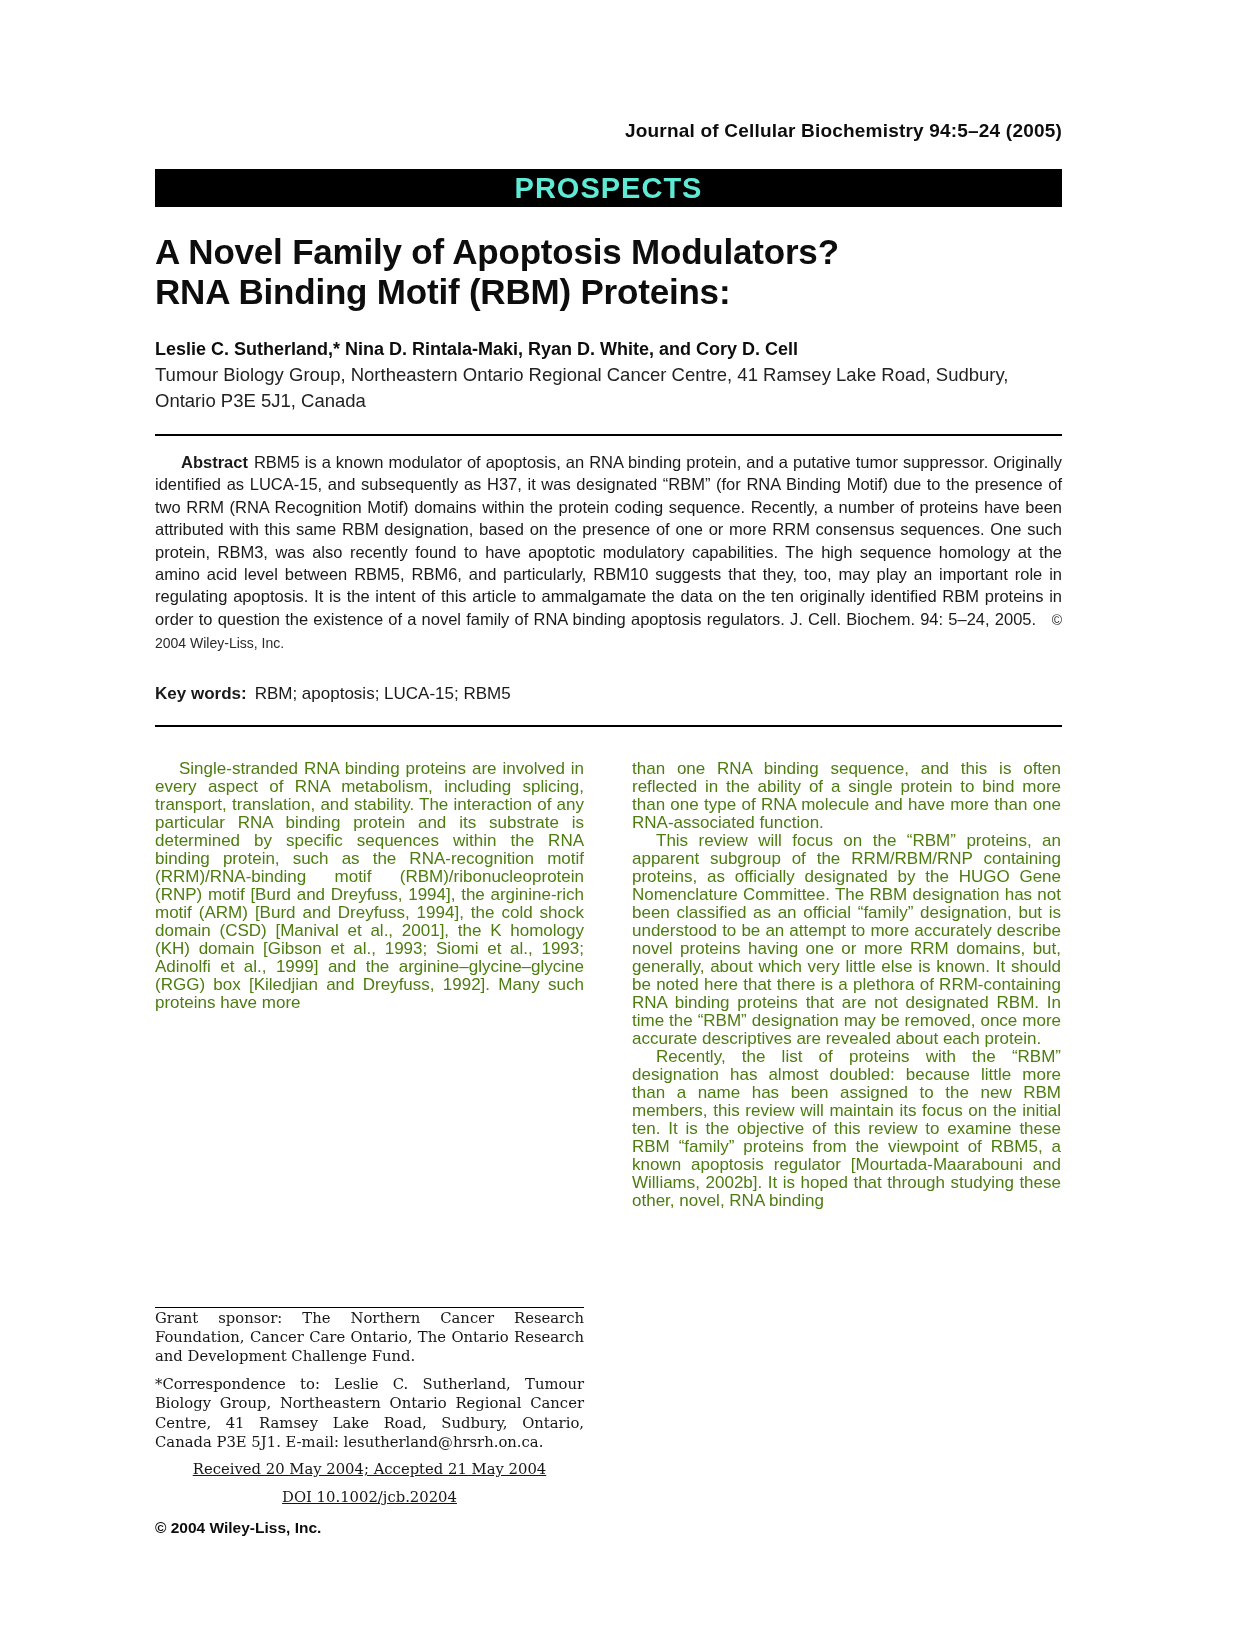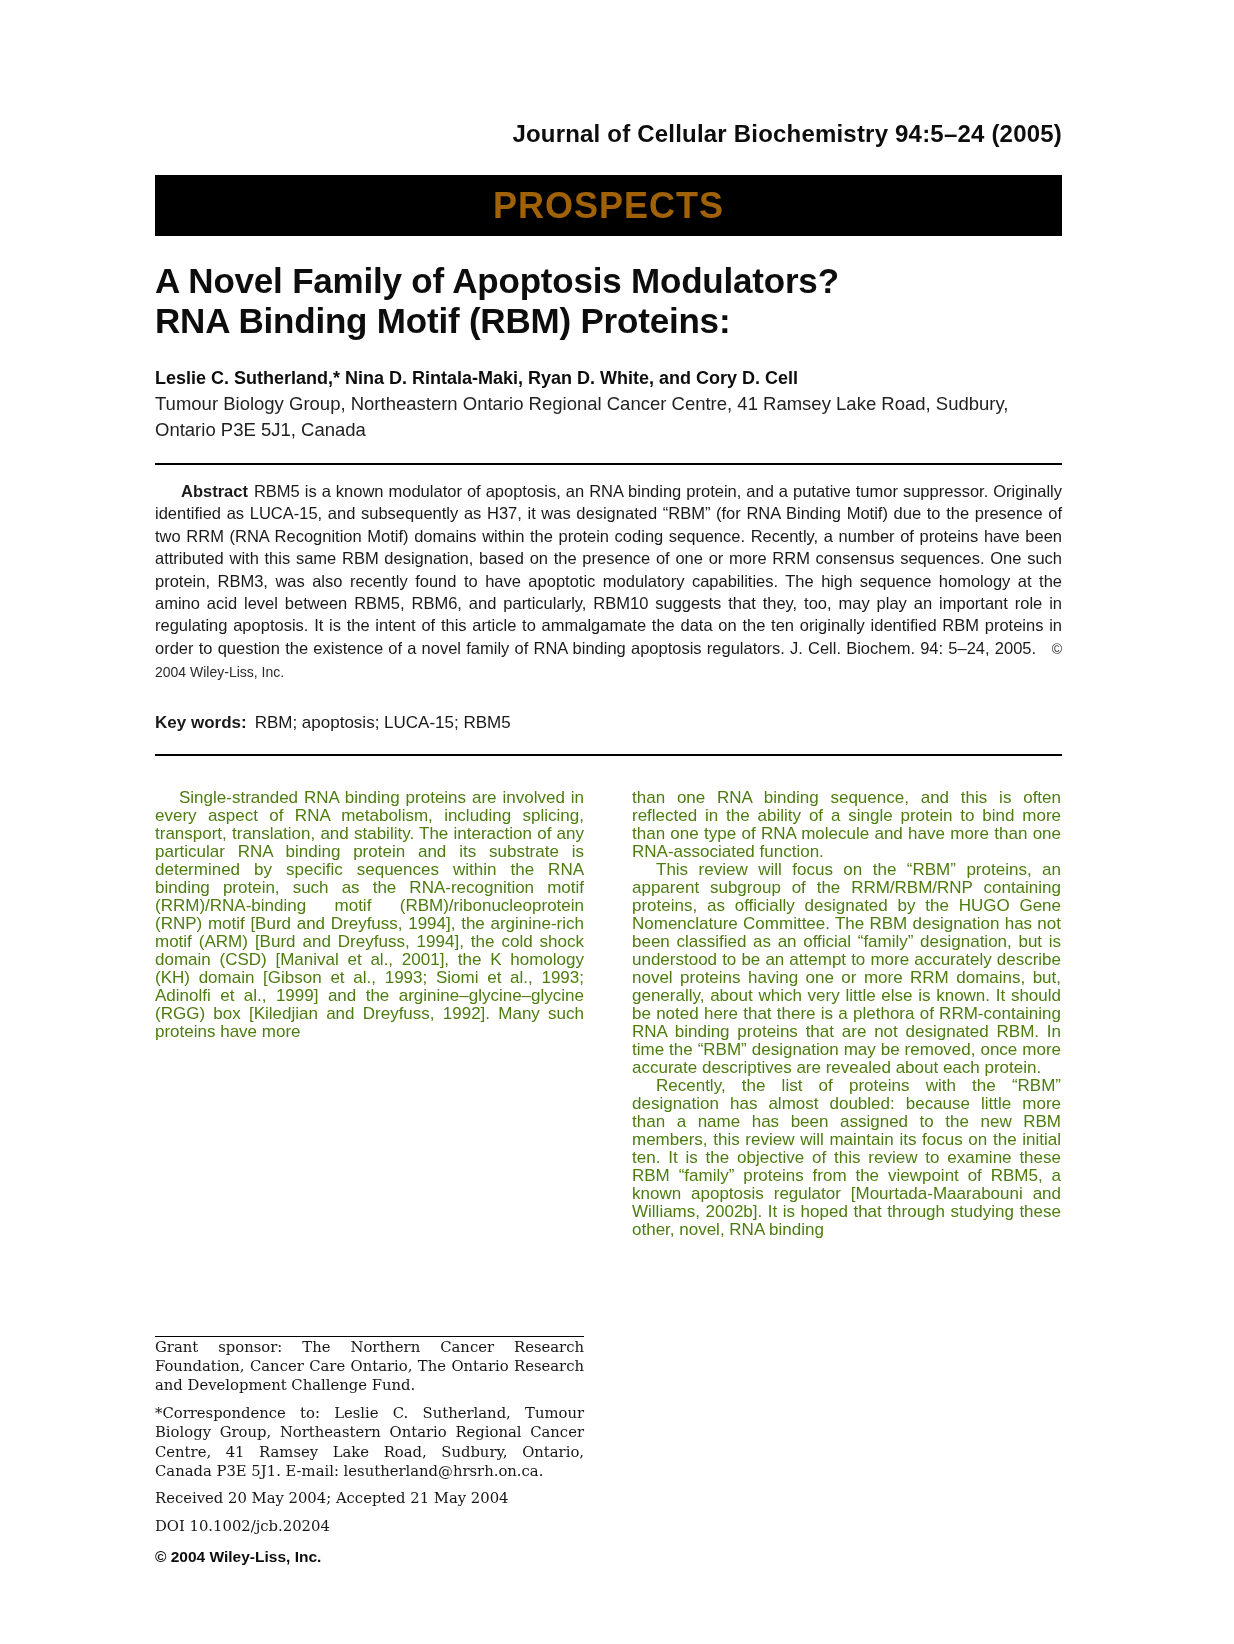--- a/index.html
+++ b/index.html
@@ -17,34 +17,34 @@
     overflow: hidden;
     font-family: "Liberation Sans", sans-serif;
   }
   .content {
     margin-left: 155px;
     margin-right: 172px; 
   }
   .journal-line {
     margin-top: 120px;
     text-align: right;
-    font-size: 24px;
+    font-size: 19px;
     font-weight: bold;
     letter-spacing: 0.2px;
     color: #0d0d0d;
   }
   .banner {
     margin-top: 27px;
-    height: 61px;
+    height: 38px;
     background: #000000;
-    color: #a16207;
+    color: #5eead4;
     display: flex;
     align-items: center;
     justify-content: center;
-    font-size: 36px;
+    font-size: 29px;
     font-weight: bold;
     letter-spacing: 1px;
   }
   .article-title {
     margin-top: 25px;
     font-size: 35px;
     font-weight: bold;
     line-height: 40px;
     color: #0d0d0d;
     letter-spacing: -0.2px;
@@ -129,21 +129,22 @@
     font-family: "DejaVu Serif", serif;
     font-size: 14.8px;
     line-height: 19.4px;
     color: #161616;
   }
   .fn {
     margin: 0 0 8px 0;
     text-align: justify;
   }
   .fn.plain {
-    text-align: left;
+    text-align: center;
+    text-decoration: underline;
   }
   .fn-copyright {
     margin: 12px 0 0 0;
     font-family: "Liberation Sans", sans-serif;
     font-size: 15.5px;
     font-weight: bold;
     color: #0d0d0d;
   }
 </style>
 </head>

